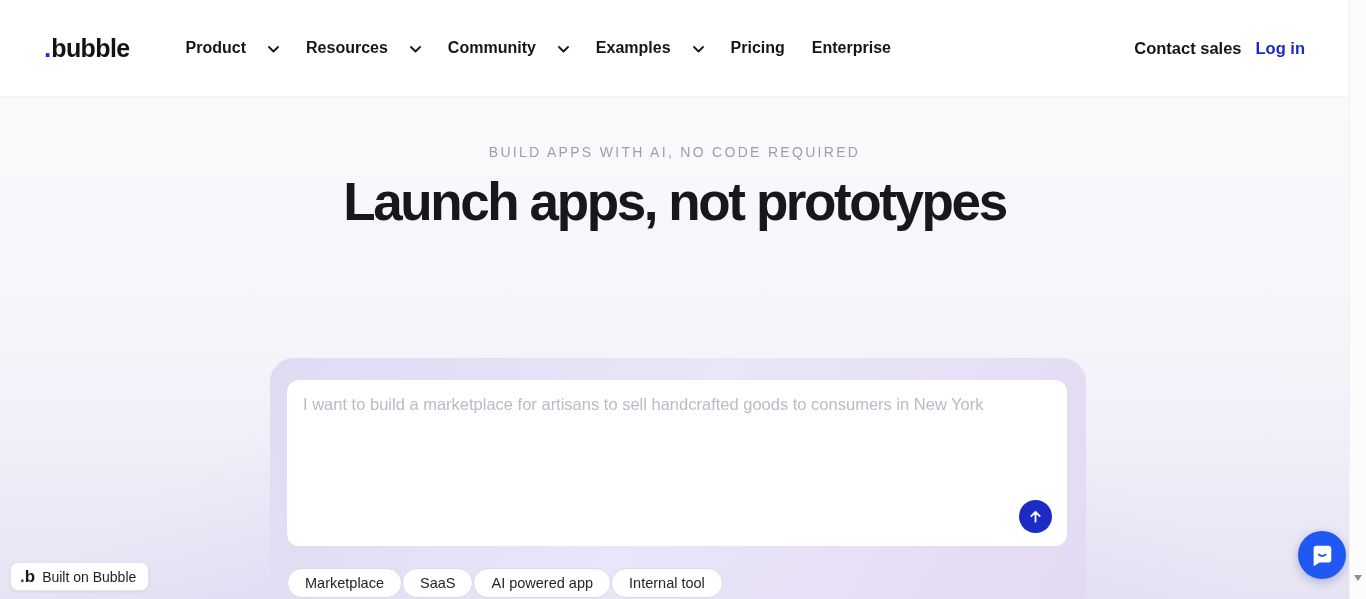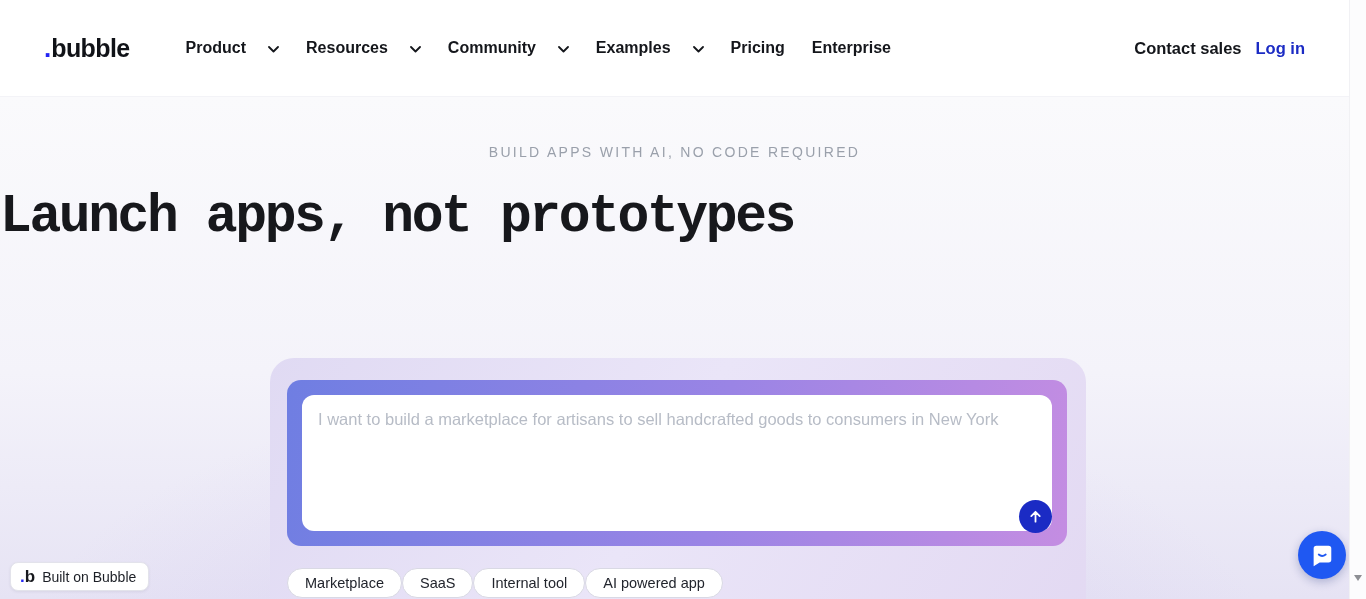--- a/index.html
+++ b/index.html
@@ -46,38 +46,38 @@
     background:
       radial-gradient(900px 420px at 48% 115%, rgba(210,198,240,0.55), rgba(210,198,240,0) 70%),
       linear-gradient(180deg, #fafafc 0%, #f4f3fa 55%, #e6e3f4 100%);
   }
   .eyebrow {
     position: absolute; top: 47px; left: 0; width: 100%;
     text-align: center; font-size: 14px; font-weight: normal;
     letter-spacing: 2.3px; color: #9aa0ab;
   }
   .hero-title {
-    position: absolute; top: 90px; left: 0; width: 100%;
-    text-align: left; font-size: 53px; font-weight: bold;
-    letter-spacing: -2.4px; color: #17181c; font-family: Liberation Mono, monospace;
+    position: absolute; top: 74px; left: 0; width: 100%;
+    text-align: center; font-size: 53px; font-weight: bold;
+    letter-spacing: -2.4px; color: #17181c;
   }
   .hero-sub {
     position: absolute; top: 165px; left: 0; width: 100%;
     text-align: center; font-size: 18.5px; line-height: 29px; color: #3c414d;
   }
 
   
   .prompt-card {
     position: absolute; left: 270px; top: 261px; width: 816px; height: 360px;
     border-radius: 24px;
     background: linear-gradient(120deg, #e0daf3 0%, #eae5f8 45%, #e2d8f2 100%);
   }
   .prompt-border {
     position: absolute; left: 17px; top: 22px; width: 780px; height: 166px;
-    border-radius: 14px; padding: 15px;
+    border-radius: 14px; padding: 0;
     background: linear-gradient(100deg, #6f7ee2 0%, #9a84e5 55%, #c48de2 100%);
   }
   .prompt-input {
     width: 100%; height: 100%; display: block;
     border: none; outline: none; resize: none;
     border-radius: 12px; background: #ffffff;
     padding: 15px 16px;
     font-family: "Liberation Sans", sans-serif;
     font-size: 16.5px; color: #333740;
   }
@@ -199,22 +199,22 @@
           <svg width="15" height="15" viewBox="0 0 16 16">
               <path d="M8 13.5 V3 M3.5 7.5 L8 3 l4.5 4.5" fill="none" stroke="#ffffff" stroke-width="1.9" stroke-linecap="round" stroke-linejoin="round"></path>
             </svg>
         </span>
       </button>
     </div>
 
     <div class="tags">
       <button class="tag">Marketplace</button>
       <button class="tag">SaaS</button>
+      <button class="tag">AI powered app</button>
       <button class="tag">Internal tool</button>
-      <button class="tag">AI powered app</button>
     </div>
   </div>
 </section>
 
 <div class="bob-badge">
   <span class="bob-logo"><span class="bob-dot">.</span><span>b</span></span>
   <span class="bob-text">Built on Bubble</span>
 </div>
 
 <button class="chat-widget">

